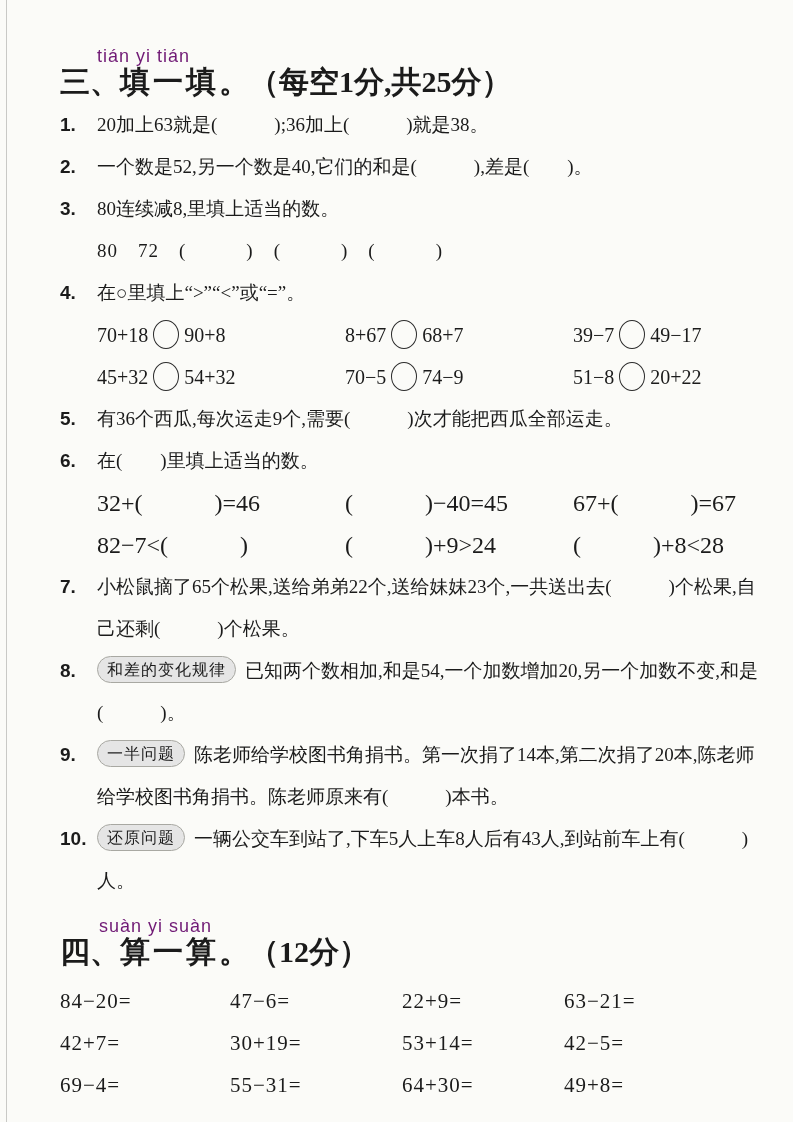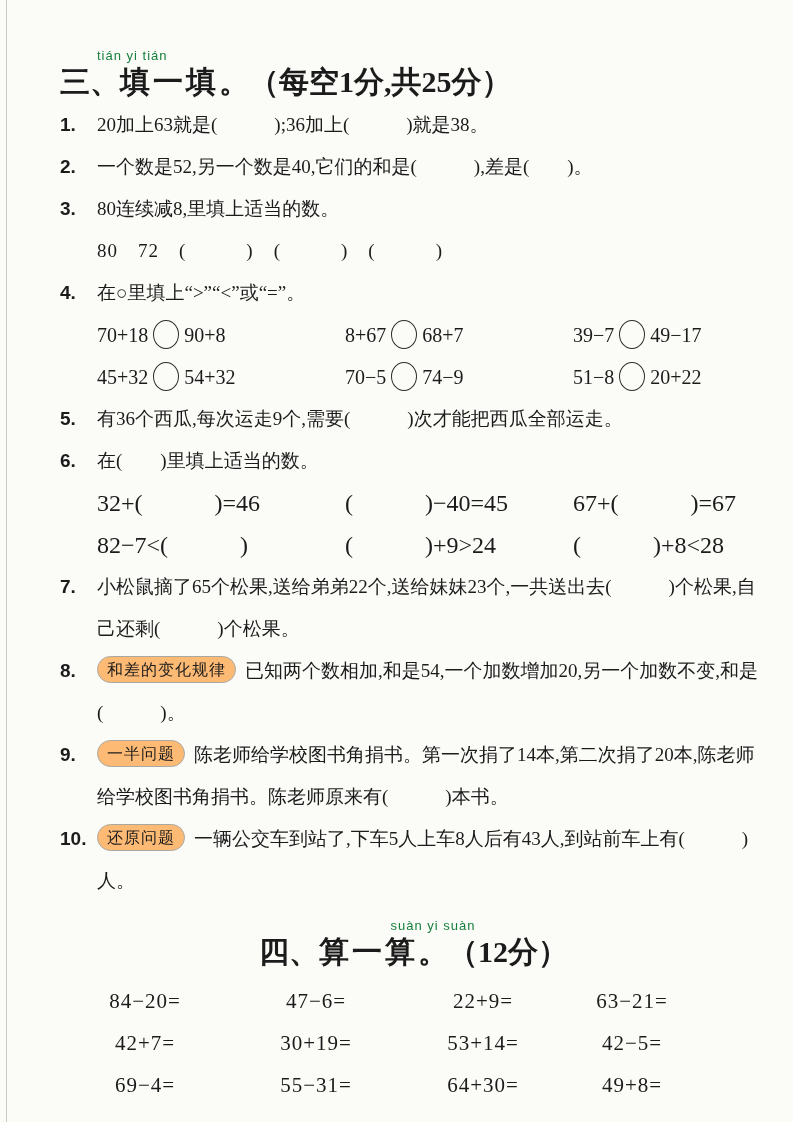--- a/index.html
+++ b/index.html
@@ -13,21 +13,21 @@
     position:relative;
   }
   .left-rule {
     position:absolute; left:6px; top:0; bottom:0; width:1px;
     background:#c9c9c6;
   }
   .content { padding:46px 26px 0 60px; }
 
   .pinyin {
     font-family:"Liberation Sans","DejaVu Sans",sans-serif;
-    font-size:13px; color:#15803d; letter-spacing:1px;
+    font-size:18px; color:#701a75; letter-spacing:1px;
     height:20px; line-height:20px;
   }
   .pinyin.p3 { margin-left:37px; }
   .pinyin.p4 { margin-left:39px; }
 
   .sec-header {
     font-weight:bold; font-size:30px; line-height:32px;
     font-family:"Liberation Serif","DejaVu Serif",serif;
     margin-bottom:6px;
   }
@@ -51,28 +51,28 @@
     vertical-align:middle; margin:0 5px; position:relative; top:-3px;
     background:transparent;
   }
 
   .fill-grid { display:grid; grid-template-columns:248px 228px 1fr; font-size:24px; }
 
   .badge {
     display:inline-block;
     font-size:16px; line-height:25px;
     padding:0 9px; margin-right:9px;
-    background:#fdba74;
+    background:#e5e5e5;
     border:1px solid #a8a8a2;
     border-radius:14px;
     vertical-align:2px;
     letter-spacing:1px;
   }
 
-  .sec4 { margin-top:14px;text-align:center; }
+  .sec4 { margin-top:14px; }
   .calc-grid {
     display:grid; grid-template-columns:170px 172px 162px 1fr;
     width:640px; margin-top:12px;
     font-size:21px; line-height:42px; letter-spacing:1px;
   }
 </style>
 </head>
 <body>
 
 <div class="left-rule"></div>

